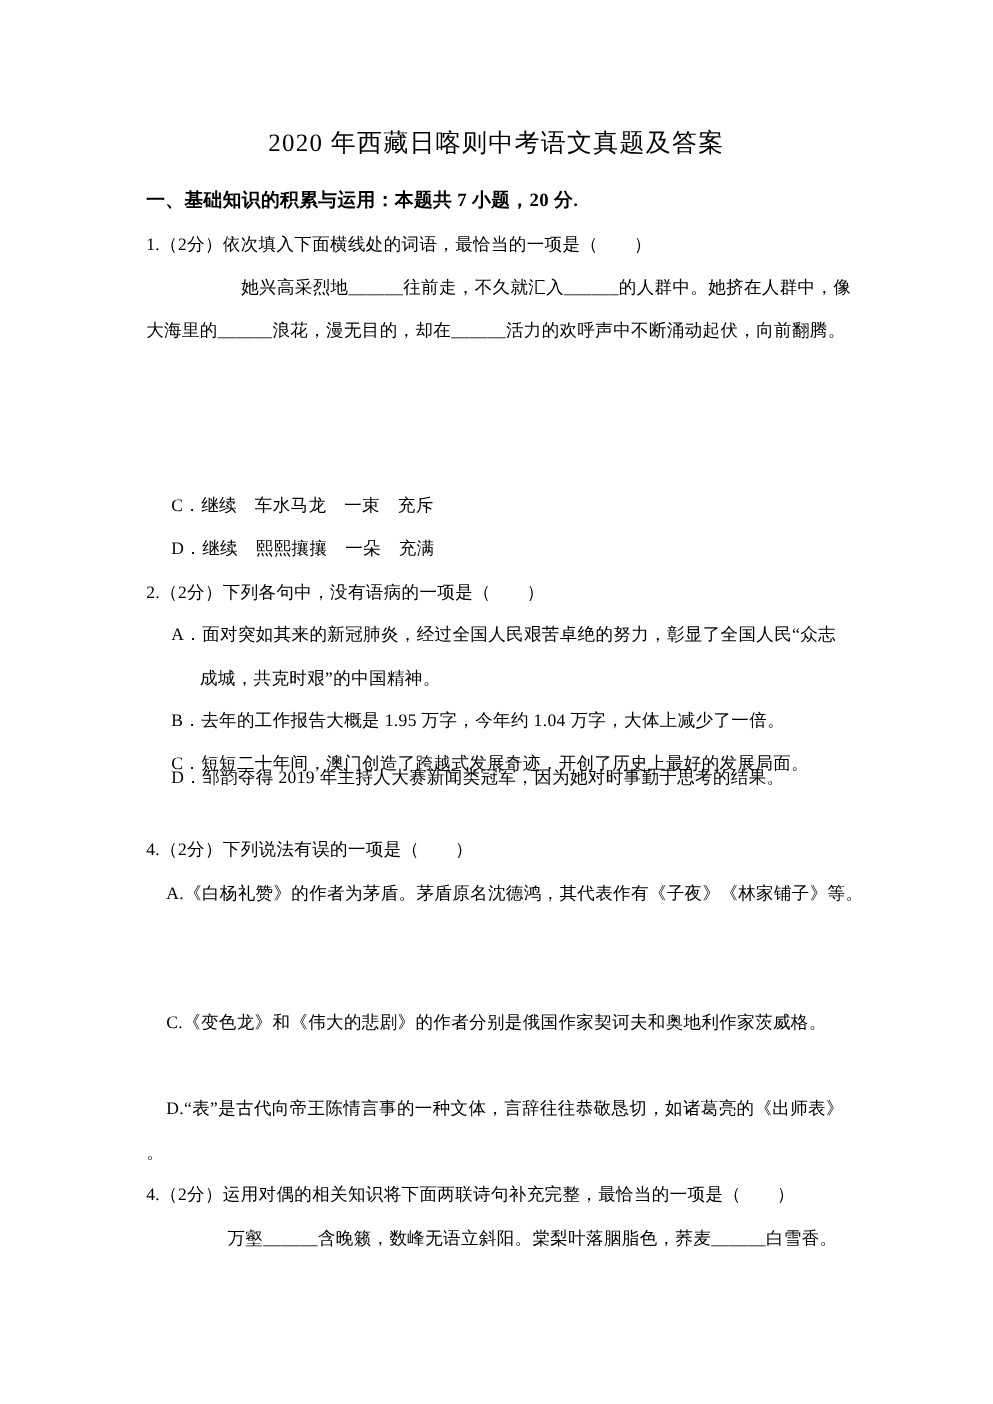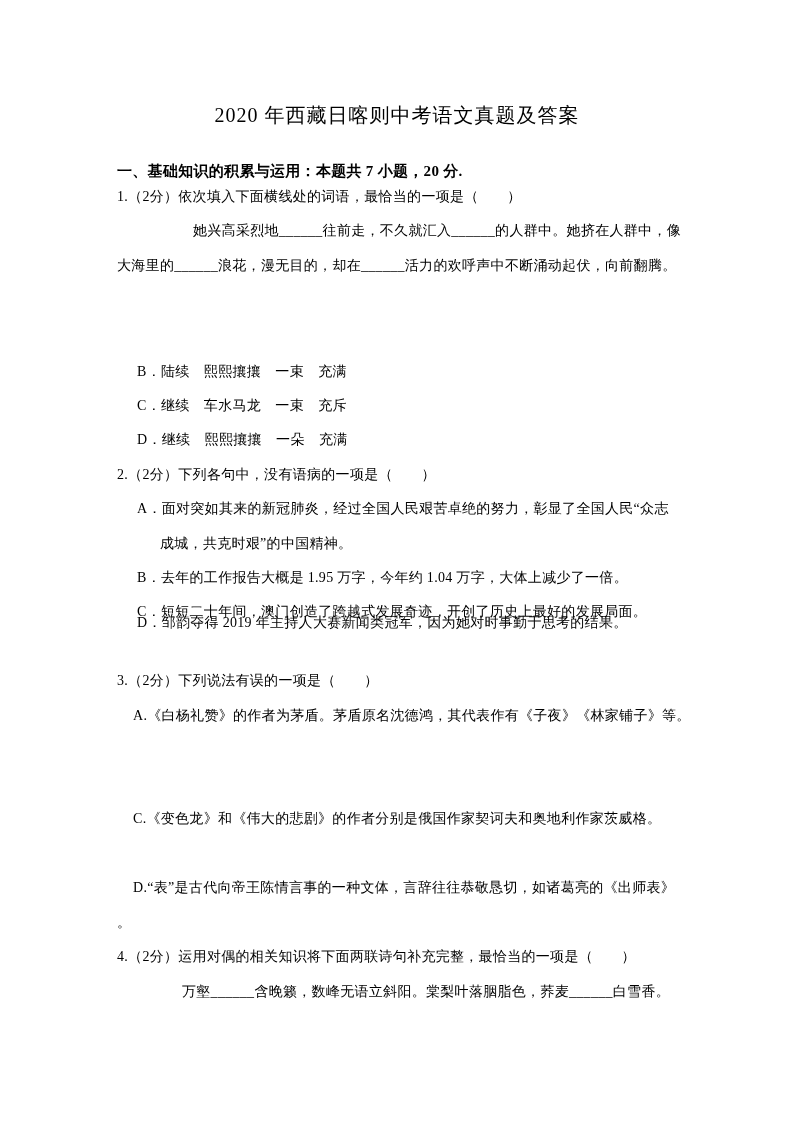--- a/index.html
+++ b/index.html
@@ -30,47 +30,45 @@
   .line {
     position: absolute;
     font-size: 14px;
     line-height: 20px;
     white-space: pre;
     letter-spacing: 0.3px;
   }
   .section-heading {
     font-weight: bold;
     font-size: 15px;
-    margin-top: 10px;
   }
 </style>
 </head>
 <body>
 
 <div class="page">
 
   <div class="doc-title">2020 年西藏日喀则中考语文真题及答案</div>
 
   <div class="line section-heading" style="top:151px; left:117px;">一、基础知识的积累与运用：本题共 7 小题，20 分.</div>
 
   <div class="line" style="top:187px; left:117px;">1.（2分）依次填入下面横线处的词语，最恰当的一项是（　　）</div>
   <div class="line" style="top:221px; left:193px;">她兴高采烈地______往前走，不久就汇入______的人群中。她挤在人群中，像</div>
   <div class="line" style="top:256px; left:117px;">大海里的______浪花，漫无目的，却在______活力的欢呼声中不断涌动起伏，向前翻腾。</div>
-  <div class="line" style="top:362px; left:137px;">B．陆续　熙熙攘攘　一束　充满</div>
   <div class="line" style="top:396px; left:137px;">C．继续　车水马龙　一束　充斥</div>
   <div class="line" style="top:430px; left:137px;">D．继续　熙熙攘攘　一朵　充满</div>
 
   <div class="line" style="top:465px; left:117px;">2.（2分）下列各句中，没有语病的一项是（　　）</div>
   <div class="line" style="top:499px; left:137px;">A．面对突如其来的新冠肺炎，经过全国人民艰苦卓绝的努力，彰显了全国人民“众志</div>
   <div class="line" style="top:534px; left:117px;margin-left:43px;">成城，共克时艰”的中国精神。</div>
   <div class="line" style="top:568px; left:137px;">B．去年的工作报告大概是 1.95 万字，今年约 1.04 万字，大体上减少了一倍。</div>
   <div class="line" style="top:602px; left:137px;">C．短短二十年间，澳门创造了跨越式发展奇迹，开创了历史上最好的发展局面。</div>
   <div class="line" style="top:613px; left:137px;">D．邹韵夺得 2019 年主持人大赛新闻类冠军，因为她对时事勤于思考的结果。</div>
 
-  <div class="line" style="top:671px; left:117px;">3.（2分）下列说法有误的一项是（　　）</div>
+  <div class="line" style="top:671px; left:117px;">4.（2分）下列说法有误的一项是（　　）</div>
   <div class="line" style="top:706px; left:133px;">A.《白杨礼赞》的作者为茅盾。茅盾原名沈德鸿，其代表作有《子夜》《林家铺子》等。</div>
   <div class="line" style="top:809px; left:133px;">C.《变色龙》和《伟大的悲剧》的作者分别是俄国作家契诃夫和奥地利作家茨威格。</div>
   <div class="line" style="top:878px; left:133px;">D.“表”是古代向帝王陈情言事的一种文体，言辞往往恭敬恳切，如诸葛亮的《出师表》</div>
   <div class="line" style="top:913px; left:117px;">。</div>
 
   <div class="line" style="top:947px; left:117px;">4.（2分）运用对偶的相关知识将下面两联诗句补充完整，最恰当的一项是（　　）</div>
   <div class="line" style="top:982px; left:182px;">万壑______含晚籁，数峰无语立斜阳。棠梨叶落胭脂色，荞麦______白雪香。</div>
 
 </div>
 

